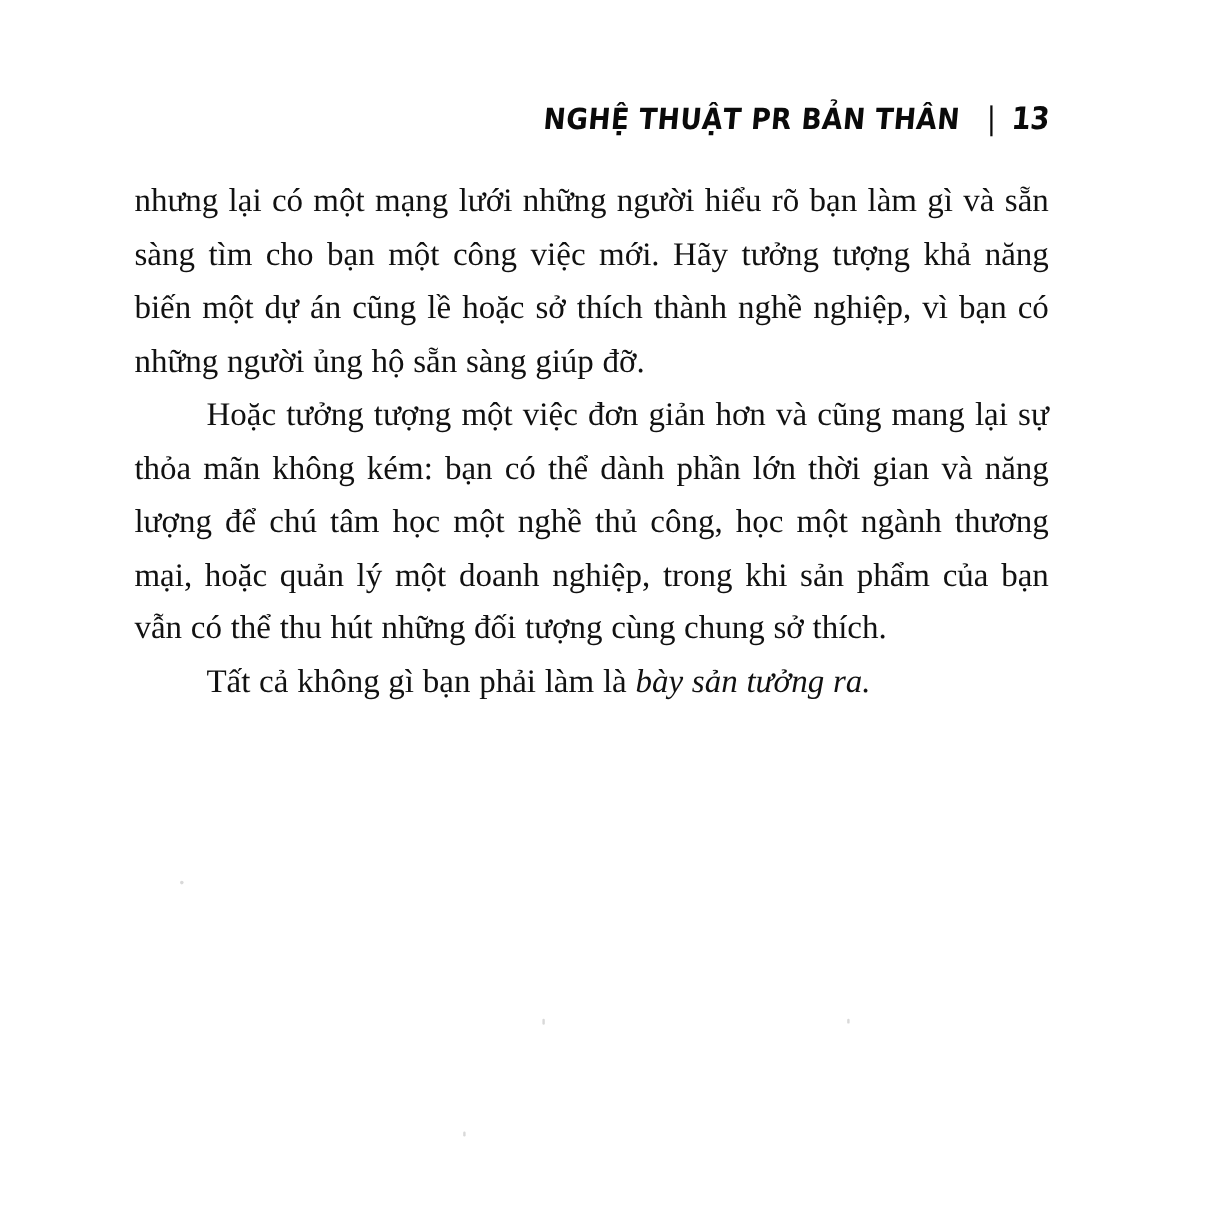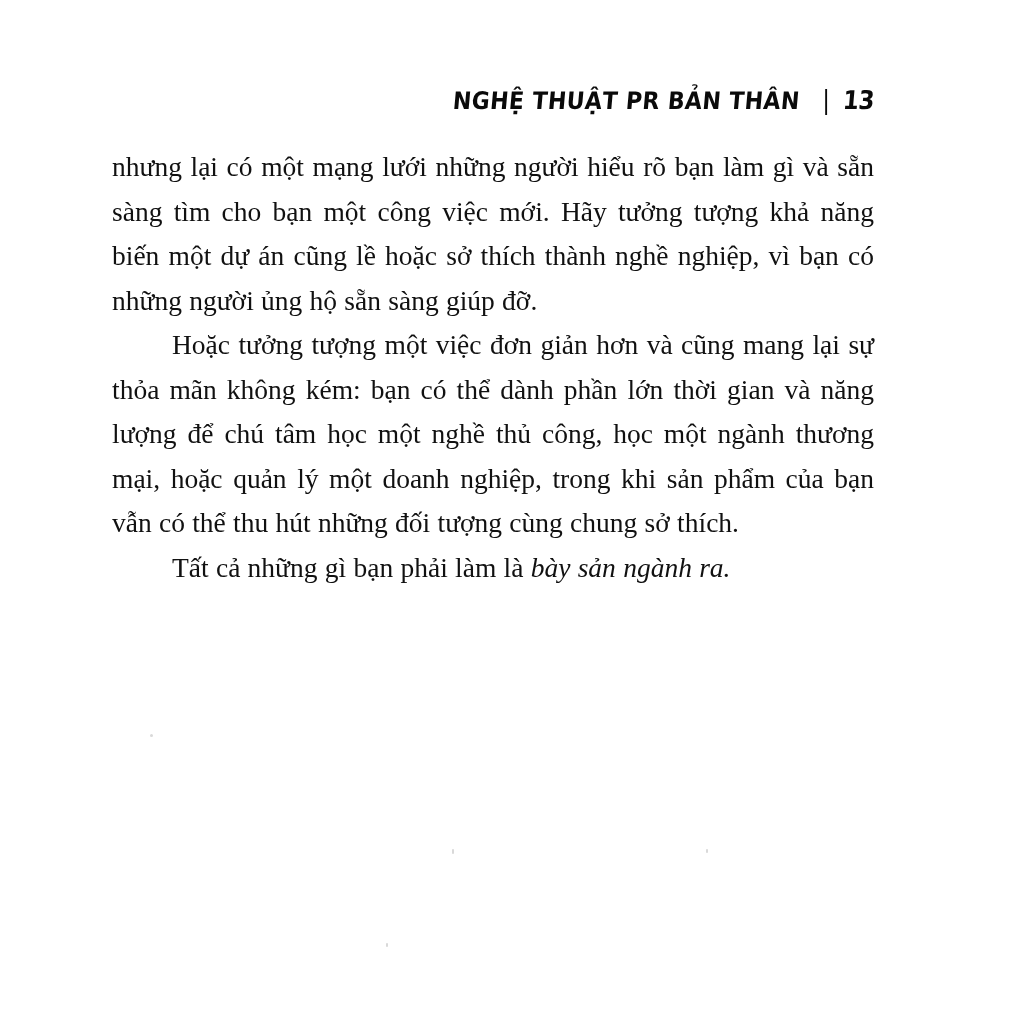--- a/index.html
+++ b/index.html
@@ -106,21 +106,21 @@
     <span class="rh-page">13</span>
   </div>
 
   <div class="body-block">
 
     <p class="para">nhưng lại có một mạng lưới những người hiểu rõ bạn làm gì và sẵn sàng tìm cho bạn một công việc mới. Hãy tưởng tượng khả năng biến một dự án cũng lề hoặc sở thích thành nghề nghiệp, vì bạn có những người ủng hộ sẵn sàng giúp đỡ.</p>
 
     <p class="para indent">Hoặc tưởng tượng một việc đơn giản hơn và cũng mang lại sự thỏa mãn không kém: bạn có thể dành phần lớn thời gian và năng lượng để chú tâm học một nghề thủ công, học một ngành thương mại, hoặc quản lý một doanh nghiệp, trong khi sản phẩm của bạn vẫn có thể thu hút những đối tượng cùng chung sở thích.</p>
 
     <p class="para indent">
-      <span>Tất cả những gì bạn phải làm là </span><em class="emph">bày sản ngành ra.</em>
+      <span>Tất cả không gì bạn phải làm là </span><em class="emph">bày sản tưởng ra.</em>
     </p>
 
   </div>
 
   <span class="speck" style="left:150px; top:734px; width:3px; height:3px;"></span>
   <span class="speck" style="left:452px; top:849px; width:2px; height:5px; border-radius:1px;"></span>
   <span class="speck" style="left:706px; top:849px; width:2px; height:4px; border-radius:1px;"></span>
   <span class="speck" style="left:386px; top:943px; width:2px; height:4px; border-radius:1px;"></span>
 
 </div>

